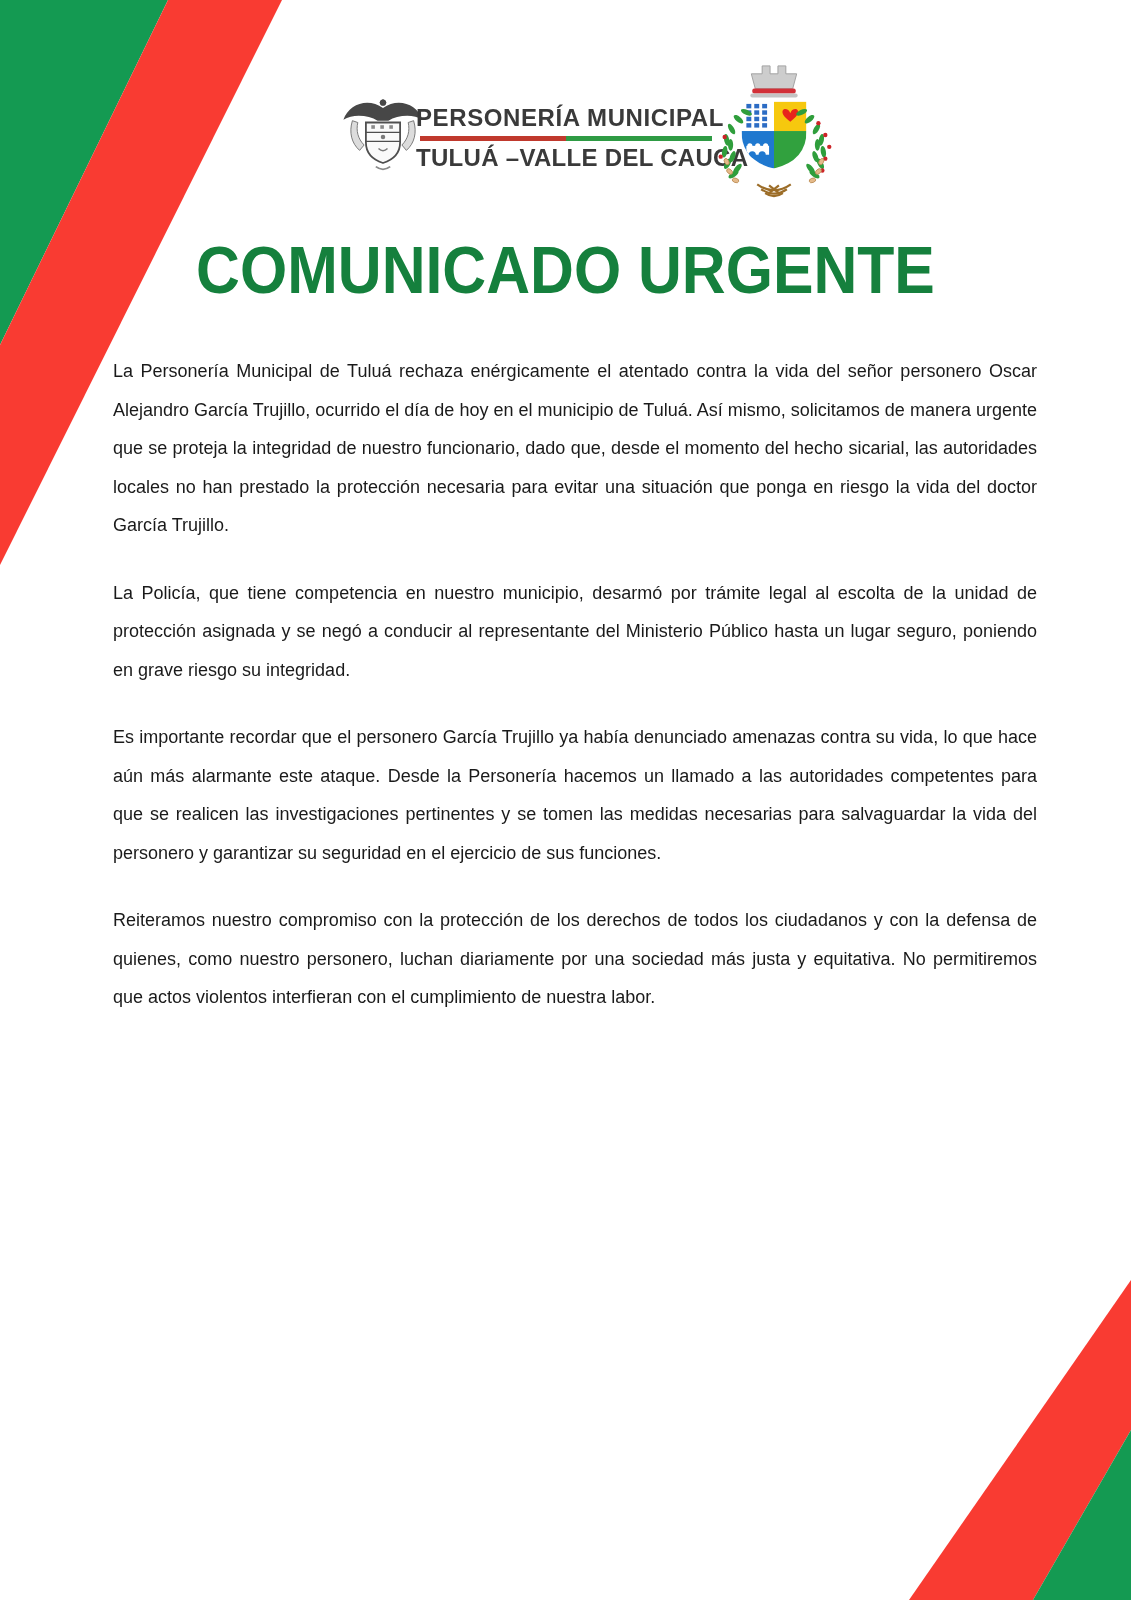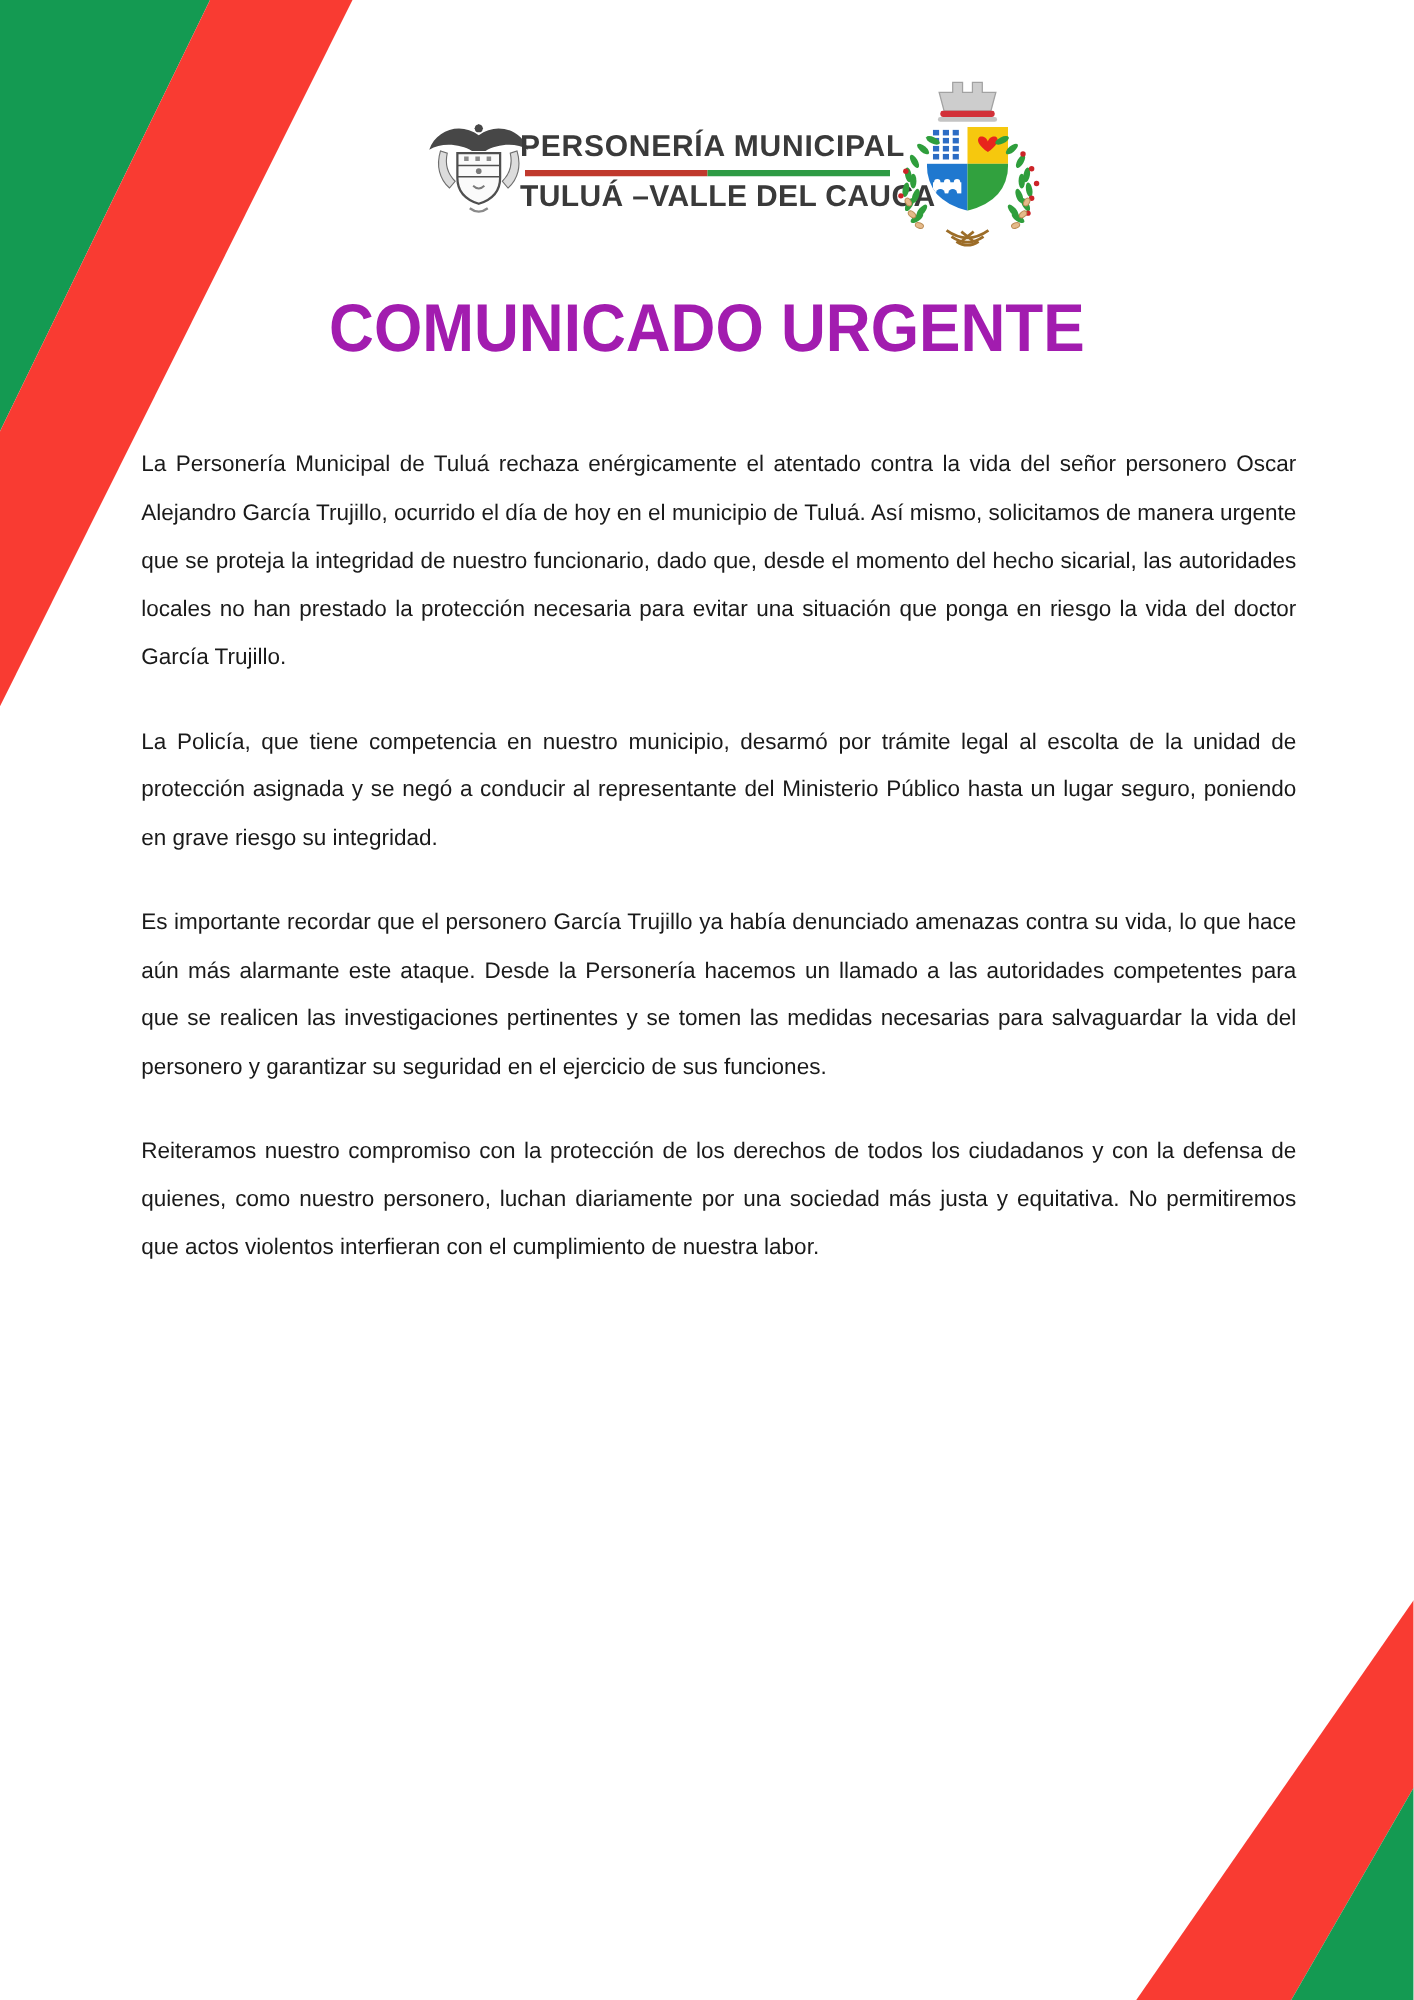--- a/index.html
+++ b/index.html
@@ -40,21 +40,21 @@
   .head-divider .seg-green { flex: 1 1 50%; background: var(--divider-green, #2e9b44); }
   .org-location {
     font-size: 24px; font-weight: 700; letter-spacing: 0.3px;
     color: #3a3a3a; white-space: nowrap;
   }
 
   
   h1.doc-title {
     position: absolute; left: 0; top: 232px; width: 100%;
     margin: 0; text-align: center;
-    font-size: 54px; font-weight: 700; color: #a21caf;
+    font-size: 66px; font-weight: 700; color: #15803d;
     letter-spacing: 0;
   }
   h1.doc-title .squeeze { display: inline-block; transform: scaleX(0.92); transform-origin: center; }
 
   
   main.doc-body {
     position: absolute; left: 113px; top: 352px; width: 924px;
     font-size: 18px; line-height: 38.5px; color: #1a1a1a;
     text-align: justify;
   }

